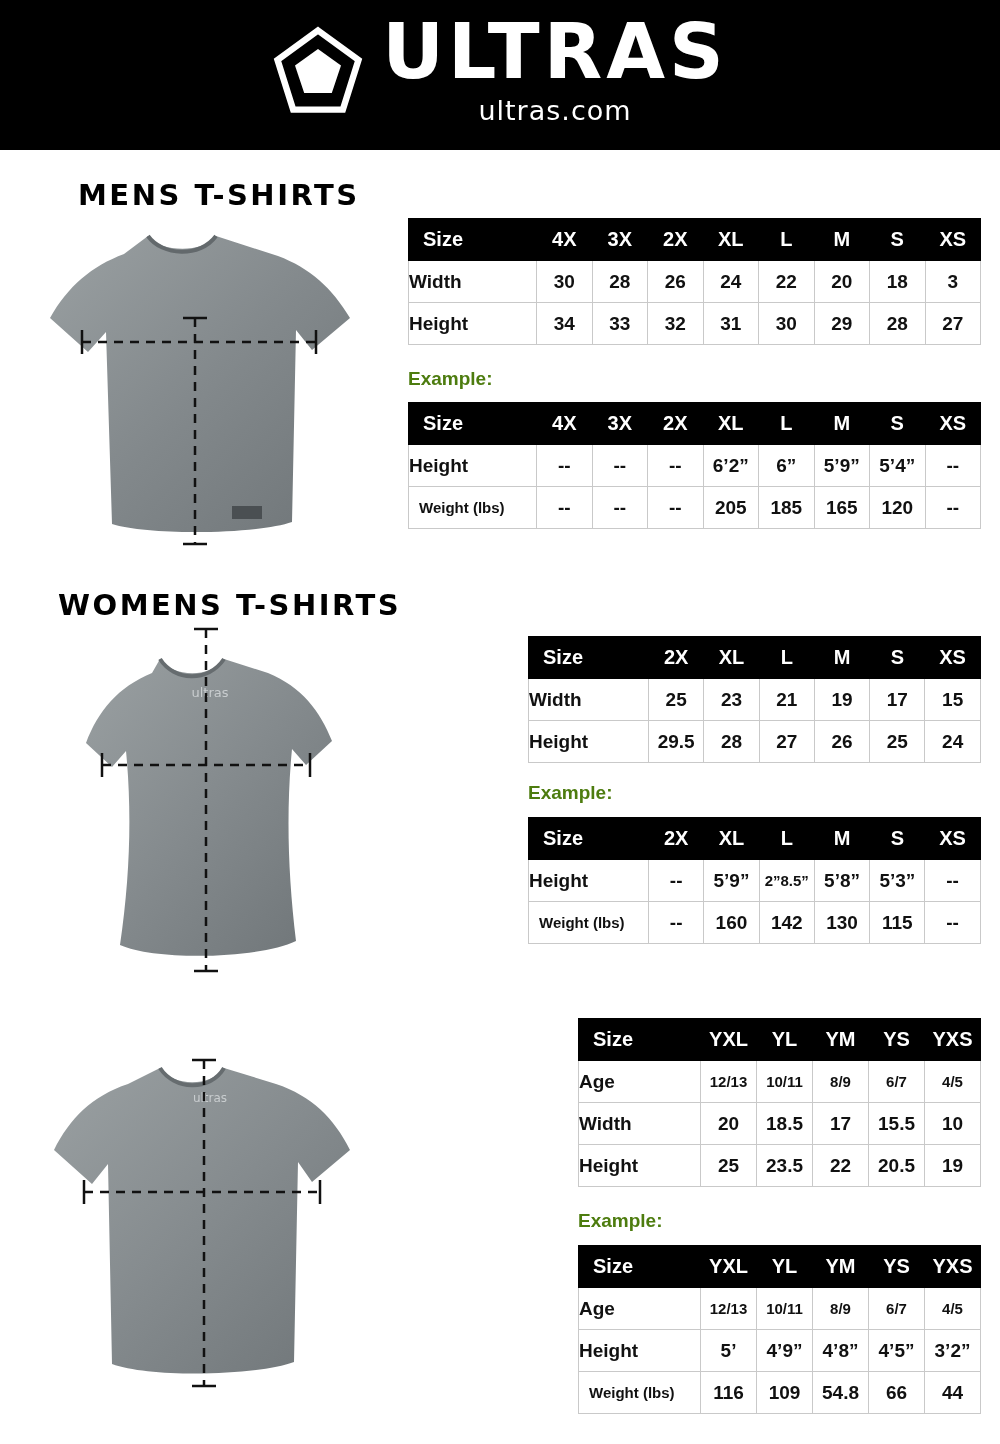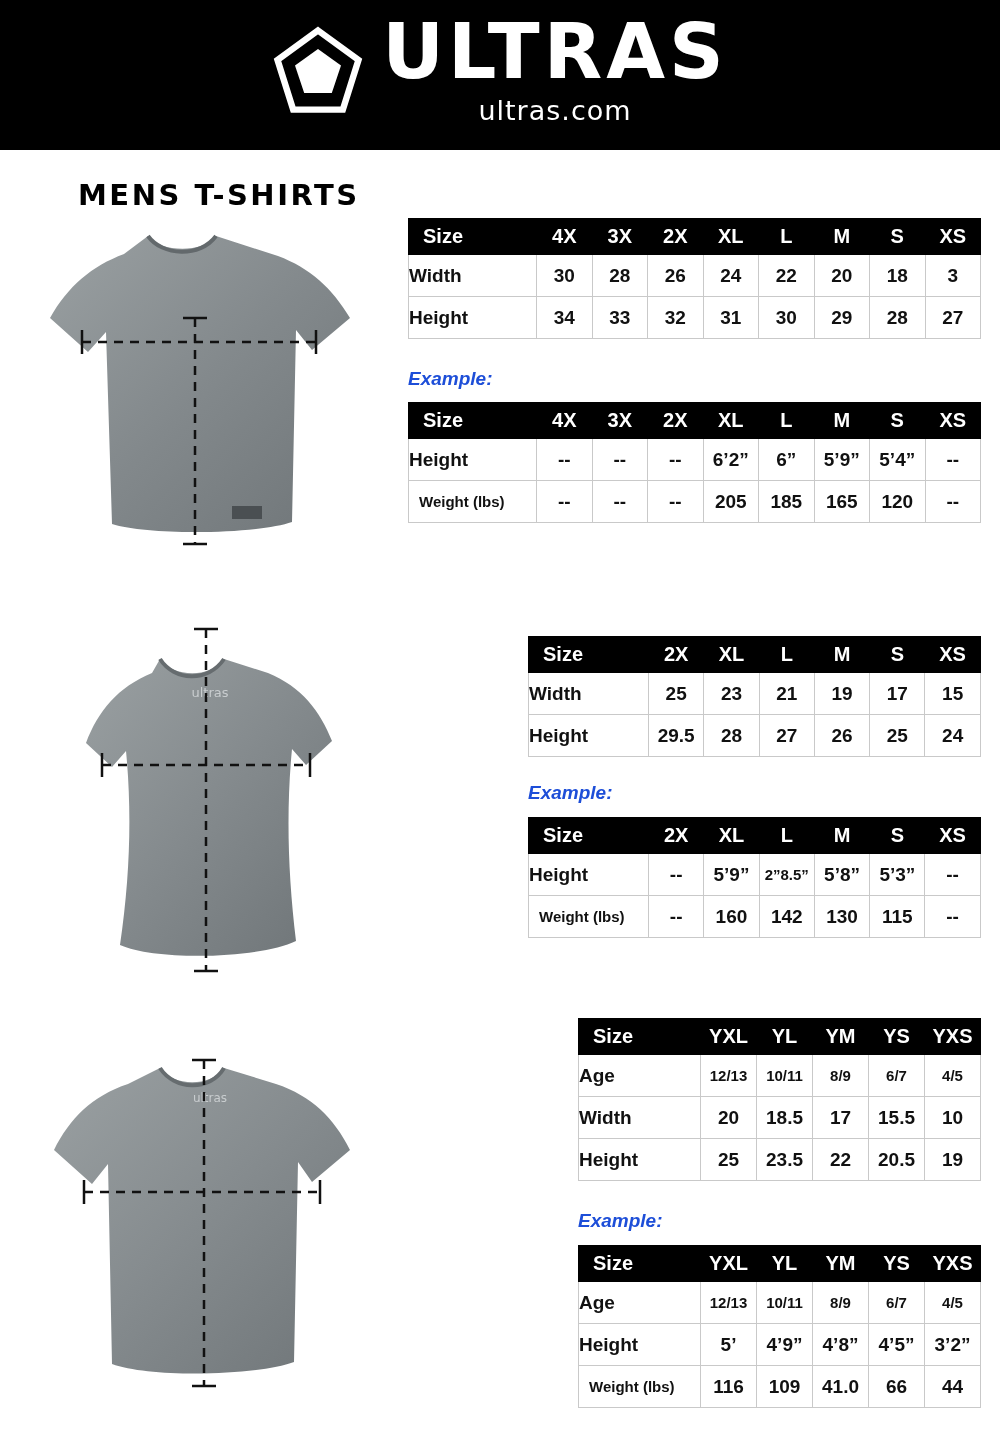--- a/index.html
+++ b/index.html
@@ -58,35 +58,34 @@
     font-size: 19px;
     font-weight: bold;
     color: #111111;
     padding: 0;
     height: 42px;
   }
   .tbl thead th {
     background: #000000;
     color: #ffffff;
     font-size: 20px;
-    height: 36px;
+    height: 42px;
     border: 1px solid #000000;
   }
   .tbl thead th.lbl { text-align: left; padding-left: 14px; }
   .tbl td.lbl { text-align: left; font-size: 19px; }
   .tbl td.small-lbl { text-align: left; padding-left: 10px; font-size: 15px; line-height: 1.05; }
   .tbl td.tiny { font-size: 15px; }
 
   .example-label {
     position: absolute;
     font-size: 19px;
     font-weight: bold;
-    color: #1d4ed8;
+    color: #4d7c0f;
     font-family: "Liberation Sans", sans-serif;
-    font-style: italic;
   }
 </style>
 </head>
 <body>
 
 <div class="page">
 
   <div class="header">
     <div class="brand-wrap">
       <span class="logo-mark">
@@ -212,20 +211,21 @@
         <td>--</td>
         <td>205</td>
         <td>185</td>
         <td>165</td>
         <td>120</td>
         <td>--</td>
       </tr>
     </tbody>
   </table>
 
+  <div class="sec-title" style="top:588px; left:58px;">WOMENS  T-SHIRTS</div>
 
   <div class="shirt" style="top:615px; left:20px;">
     <svg width="360" height="370" viewBox="0 0 360 370">
       <defs>
         <linearGradient id="gw" x1="0" y1="0" x2="1" y2="1">
           <stop offset="0%" stop-color="#9aa0a2"></stop>
           <stop offset="50%" stop-color="#848a8d"></stop>
           <stop offset="100%" stop-color="#6e7477"></stop>
         </linearGradient>
       </defs>
@@ -423,20 +423,20 @@
         <td>5’</td>
         <td>4’9”</td>
         <td>4’8”</td>
         <td>4’5”</td>
         <td>3’2”</td>
       </tr>
       <tr>
         <td class="small-lbl">Weight (lbs)</td>
         <td>116</td>
         <td>109</td>
-        <td>41.0</td>
+        <td>54.8</td>
         <td>66</td>
         <td>44</td>
       </tr>
     </tbody>
   </table>
 
 </div>
 
 </body></html>

